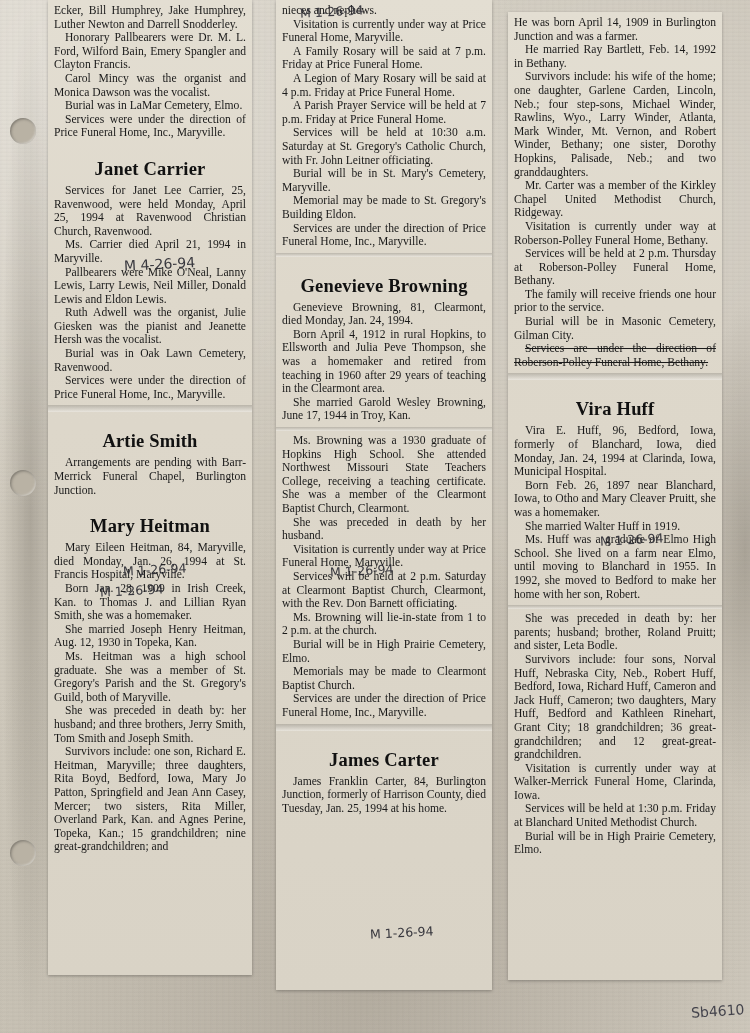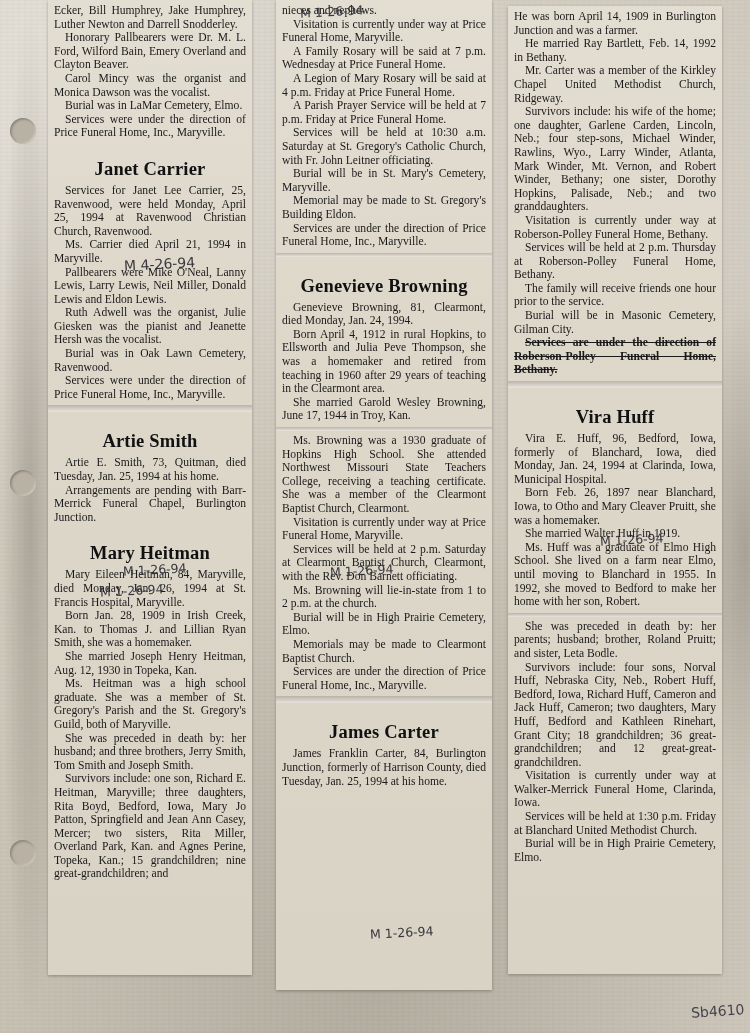--- a/index.html
+++ b/index.html
@@ -39,21 +39,21 @@
   
   .clip{
     position:absolute;
     background:linear-gradient(180deg,#e3ded2 0%,#ded8cb 30%,#d9d3c6 100%);
     box-shadow:0 1px 3px rgba(0,0,0,0.28);
     padding:4px 6px 6px 6px;
     box-sizing:border-box;
   }
   .col1{left:48px;top:0px;width:204px;height:975px;}
   .col2{left:276px;top:0px;width:216px;height:990px;}
-  .col3{left:508px;top:6px;width:214px;height:968px;}
+  .col3{left:508px;top:12px;width:214px;height:968px;}
 
   .txt{
     font-size:11.6px;
     line-height:13.6px;
     color:#1a1a1a;
     text-align:justify;
     -webkit-hyphens:auto;hyphens:auto;
   }
   .txt p{margin:0;text-indent:11px;}
   .txt p.noind{text-indent:0;}
@@ -81,21 +81,21 @@
     color:#2b2b33;
     transform:rotate(-3deg);
     white-space:nowrap;
     opacity:.92;
   }
   .hand.big{font-size:14px;}
   .hand.corner{
     right:6px;bottom:14px;transform:rotate(-4deg);
     font-size:14px;color:#3a3a44;
   }
-  .strike{text-decoration:line-through;font-weight:bold;}
+  .strike{text-decoration:line-through;}
   .smudge{
     position:absolute;border-radius:50%;
     background:radial-gradient(ellipse at center, rgba(90,84,74,0.30), rgba(90,84,74,0) 70%);
     pointer-events:none;
   }
 </style>
 </head>
 <body>
 
 <div class="page">
@@ -104,101 +104,101 @@
   <div class="smudge" style="left:0px;top:0px;width:60px;height:1033px;"></div>
   <div class="smudge" style="left:700px;top:300px;width:90px;height:500px;"></div>
 
   <div class="hole h1"></div>
   <div class="hole h2"></div>
   <div class="hole h3"></div>
 
   <div class="clip col1">
     <div class="txt">
       <p class="noind">Ecker, Bill Humphrey, Jake Humphrey, Luther Newton and Darrell Snodderley.</p>
-      <p>Honorary Pallbearers were Dr. M. L. Ford, Wilford Bain, Emery Overland and Clayton Beaver.</p>
+      <p>Honorary Pallbearers were Dr. M. L. Ford, Wilford Bain, Emery Spangler and Clayton Francis.</p>
       <p>Carol Mincy was the organist and Monica Dawson was the vocalist.</p>
       <p>Burial was in LaMar Cemetery, Elmo.</p>
       <p>Services were under the direction of Price Funeral Home, Inc., Maryville.</p>
     </div>
 
     <h2 class="obit">Janet Carrier</h2>
     <div class="txt">
       <p>Services for Janet Lee Carrier, 25, Ravenwood, were held Monday, April 25, 1994 at Ravenwood Christian Church, Ravenwood.</p>
       <p>Ms. Carrier died April 21, 1994 in Maryville.</p>
       <p>Pallbearers were Mike O'Neal, Lanny Lewis, Larry Lewis, Neil Miller, Donald Lewis and Eldon Lewis.</p>
       <p>Ruth Adwell was the organist, Julie Giesken was the pianist and Jeanette Hersh was the vocalist.</p>
       <p>Burial was in Oak Lawn Cemetery, Ravenwood.</p>
       <p>Services were under the direction of Price Funeral Home, Inc., Maryville.</p>
     </div>
 
     <div class="seam"></div>
 
     <h2 class="obit">Artie Smith</h2>
     <div class="txt">
-      <p>Artie E. Smith, 73, Quitman, died Tuesday, Jan. 25, 1994 at his home.</p>
       <p>Arrangements are pending with Barr-Merrick Funeral Chapel, Burlington Junction.</p>
     </div>
 
     <h2 class="obit">Mary Heitman</h2>
     <div class="txt">
       <p>Mary Eileen Heitman, 84, Maryville, died Monday, Jan. 26, 1994 at St. Francis Hospital, Maryville.</p>
       <p>Born Jan. 28, 1909 in Irish Creek, Kan. to Thomas J. and Lillian Ryan Smith, she was a homemaker.</p>
       <p>She married Joseph Henry Heitman, Aug. 12, 1930 in Topeka, Kan.</p>
       <p>Ms. Heitman was a high school graduate. She was a member of St. Gregory's Parish and the St. Gregory's Guild, both of Maryville.</p>
       <p>She was preceded in death by: her husband; and three brothers, Jerry Smith, Tom Smith and Joseph Smith.</p>
       <p>Survivors include: one son, Richard E. Heitman, Maryville; three daughters, Rita Boyd, Bedford, Iowa, Mary Jo Patton, Springfield and Jean Ann Casey, Mercer; two sisters, Rita Miller, Overland Park, Kan. and Agnes Perine, Topeka, Kan.; 15 grandchildren; nine great-grandchildren; and</p>
     </div>
   </div>
 
   <div class="clip col2">
     <div class="txt">
       <p class="noind">nieces and nephews.</p>
       <p>Visitation is currently under way at Price Funeral Home, Maryville.</p>
-      <p>A Family Rosary will be said at 7 p.m. Wednesday at Price Funeral Home.</p>
+      <p>A Family Rosary will be said at 7 p.m. Friday at Price Funeral Home.</p>
       <p>A Legion of Mary Rosary will be said at 4 p.m. Friday at Price Funeral Home.</p>
       <p>A Parish Prayer Service will be held at 7 p.m. Friday at Price Funeral Home.</p>
       <p>Services will be held at 10:30 a.m. Saturday at St. Gregory's Catholic Church, with Fr. John Leitner officiating.</p>
       <p>Burial will be in St. Mary's Cemetery, Maryville.</p>
       <p>Memorial may be made to St. Gregory's Building Eldon.</p>
       <p>Services are under the direction of Price Funeral Home, Inc., Maryville.</p>
     </div>
 
     <div class="seam thin"></div>
 
     <h2 class="obit">Genevieve Browning</h2>
     <div class="txt">
       <p>Genevieve Browning, 81, Clearmont, died Monday, Jan. 24, 1994.</p>
       <p>Born April 4, 1912 in rural Hopkins, to Ellsworth and Julia Peve Thompson, she was a homemaker and retired from teaching in 1960 after 29 years of teaching in the Clearmont area.</p>
       <p>She married Garold Wesley Browning, June 17, 1944 in Troy, Kan.</p>
     </div>
     <div class="seam thin"></div>
     <div class="txt">
       <p>Ms. Browning was a 1930 graduate of Hopkins High School. She attended Northwest Missouri State Teachers College, receiving a teaching certificate. She was a member of the Clearmont Baptist Church, Clearmont.</p>
+      <p>She was preceded in death by her husband.</p>
       <p>Visitation is currently under way at Price Funeral Home, Maryville.</p>
       <p>Services will be held at 2 p.m. Saturday at Clearmont Baptist Church, Clearmont, with the Rev. Don Barnett officiating.</p>
       <p>Ms. Browning will lie-in-state from 1 to 2 p.m. at the church.</p>
       <p>Burial will be in High Prairie Cemetery, Elmo.</p>
       <p>Memorials may be made to Clearmont Baptist Church.</p>
       <p>Services are under the direction of Price Funeral Home, Inc., Maryville.</p>
     </div>
 
     <div class="seam"></div>
 
     <h2 class="obit">James Carter</h2>
     <div class="txt">
       <p>James Franklin Carter, 84, Burlington Junction, formerly of Harrison County, died Tuesday, Jan. 25, 1994 at his home.</p>
     </div>
   </div>
 
   <div class="clip col3">
     <div class="txt">
       <p class="noind">He was born April 14, 1909 in Burlington Junction and was a farmer.</p>
       <p>He married Ray Bartlett, Feb. 14, 1992 in Bethany.</p>
+      <p>Survivors include: his wife of the home; one daughter, Garlene Carden, Lincoln, Neb.; four step-sons, Michael Winder, Rawlins, Wyo., Larry Winder, Atlanta, Mark Winder, Mt. Vernon, and Robert Winder, Bethany; one sister, Dorothy Hopkins, Palisade, Neb.; and two granddaughters.</p>
       <p>Mr. Carter was a member of the Kirkley Chapel United Methodist Church, Ridgeway.</p>
-      <p>Survivors include: his wife of the home; one daughter, Garlene Carden, Lincoln, Neb.; four step-sons, Michael Winder, Rawlins, Wyo., Larry Winder, Atlanta, Mark Winder, Mt. Vernon, and Robert Winder, Bethany; one sister, Dorothy Hopkins, Palisade, Neb.; and two granddaughters.</p>
       <p>Visitation is currently under way at Roberson-Polley Funeral Home, Bethany.</p>
       <p>Services will be held at 2 p.m. Thursday at Roberson-Polley Funeral Home, Bethany.</p>
       <p>The family will receive friends one hour prior to the service.</p>
       <p>Burial will be in Masonic Cemetery, Gilman City.</p>
       <p class="strike">Services are under the direction of Roberson-Polley Funeral Home, Bethany.</p>
     </div>
 
     <div class="seam"></div>
 
     <h2 class="obit">Vira Huff</h2>

